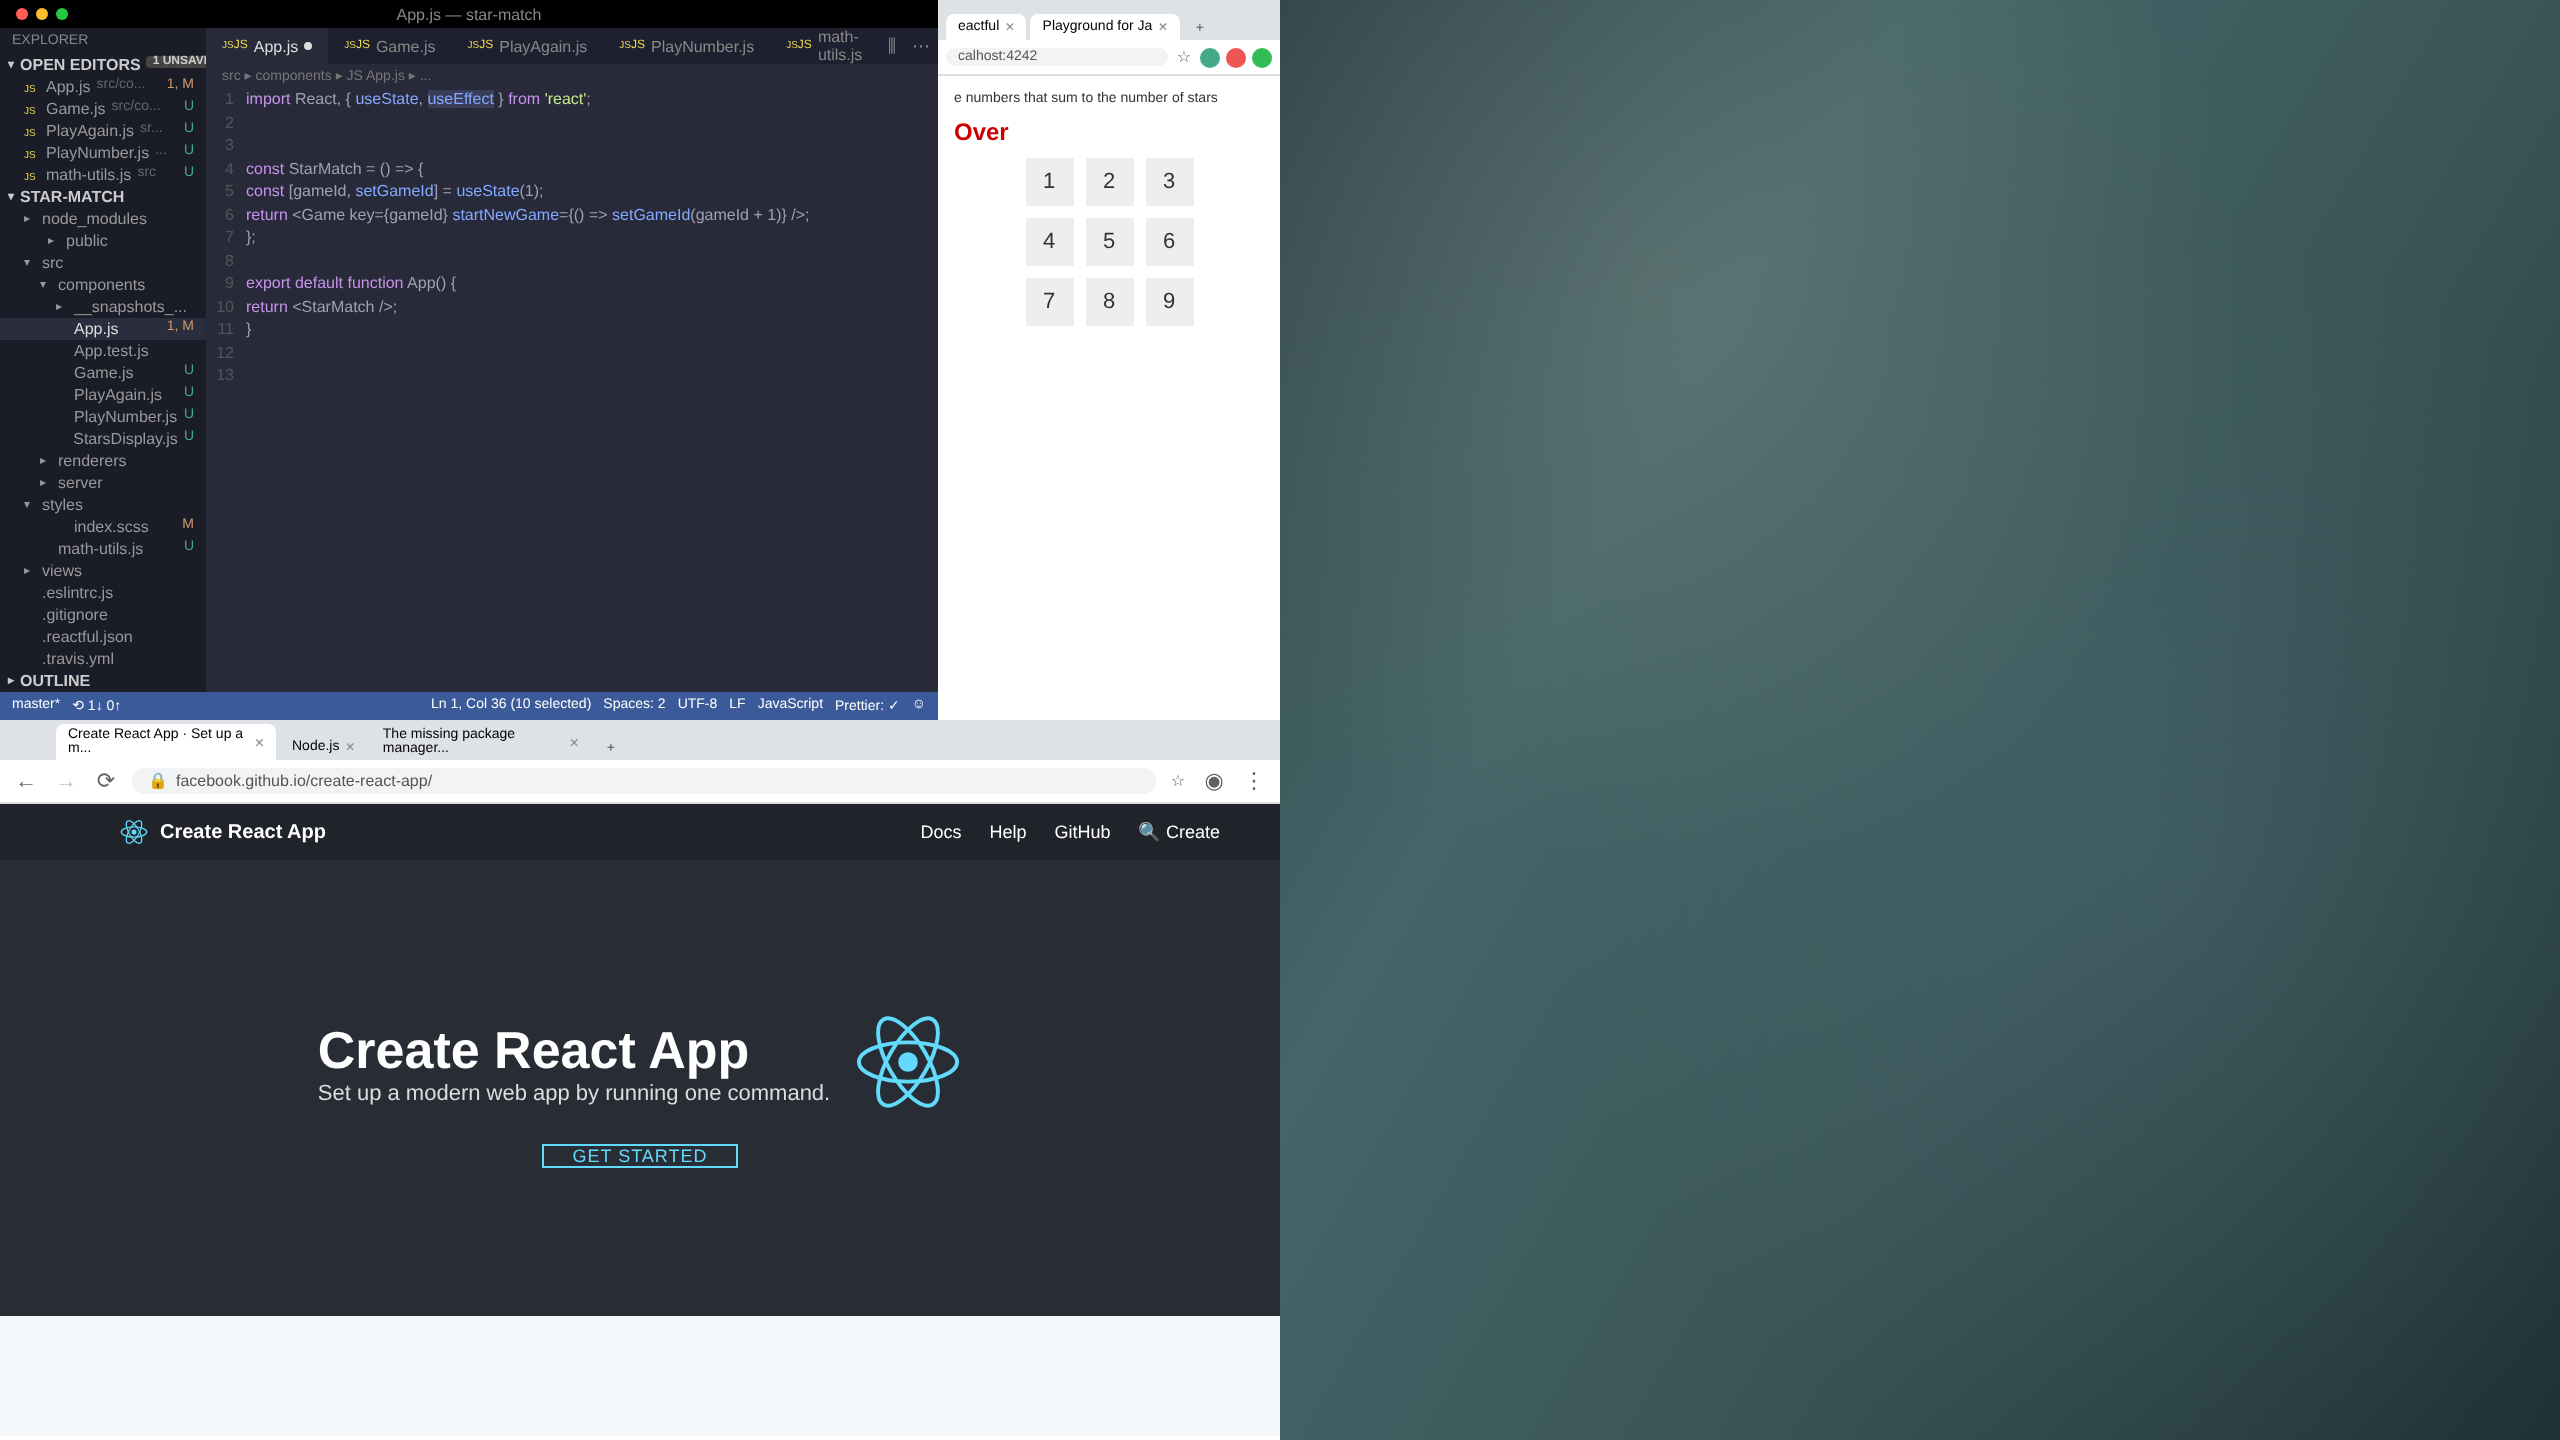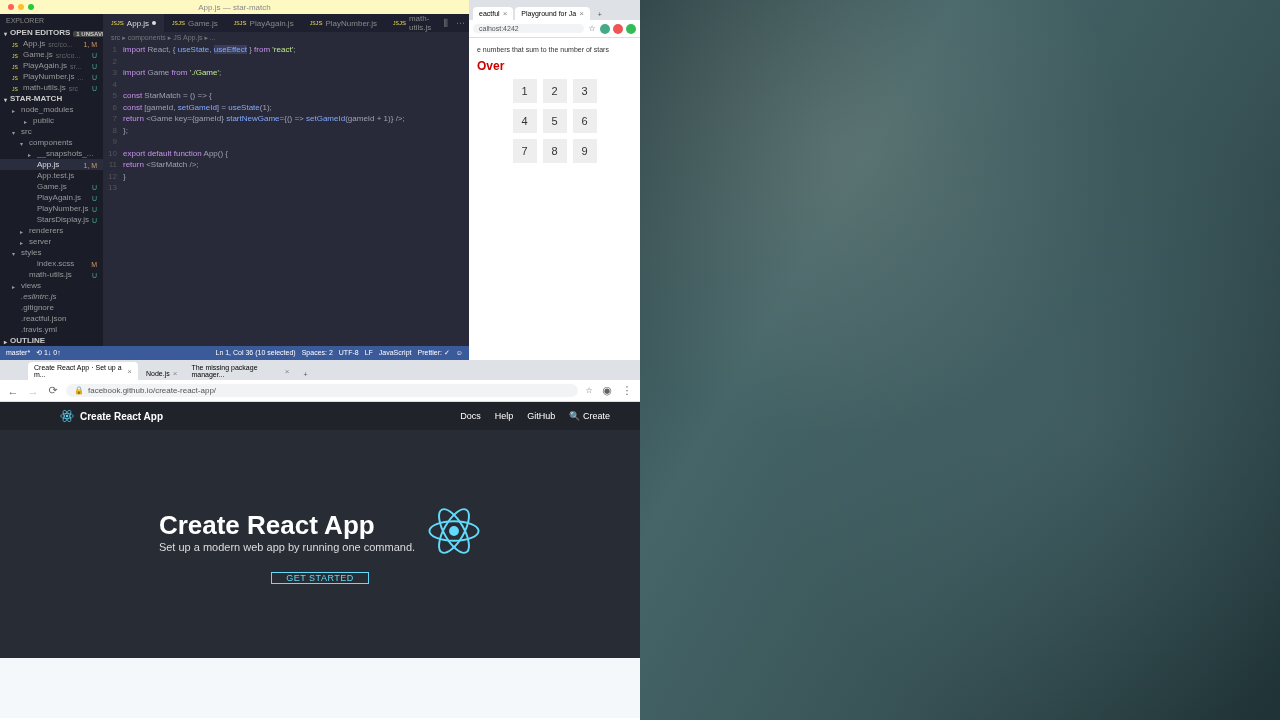--- a/index.html
+++ b/index.html
@@ -3,33 +3,33 @@
 <meta charset="utf-8">
 <style>
 * { margin: 0; padding: 0; box-sizing: border-box; font-family: -apple-system, BlinkMacSystemFont, "Segoe UI", sans-serif; }
 body { width: 1280px; height: 720px; overflow: hidden; position: relative; background: #1a2628; }
 
 .left-half { position: absolute; left: 0; top: 0; width: 640px; height: 720px; }
 .right-half { position: absolute; left: 640px; top: 0; width: 640px; height: 720px; background: linear-gradient(135deg, #3a5a5f 0%, #4a6a6f 50%, #2a4045 100%); }
 
 
 .vscode { position: absolute; left: 0; top: 0; width: 469px; height: 360px; background: #1e2030; color: #a0a0b0; font-size: 9px; }
-.vscode-titlebar { height: 14px; background: #fef9c3; display: flex; align-items: center; padding: 0 8px; position: relative; }
+.vscode-titlebar { height: 14px; background: #000000; display: flex; align-items: center; padding: 0 8px; position: relative; }
 .traffic-lights { display: flex; gap: 4px; }
 .traffic-light { width: 6px; height: 6px; border-radius: 50%; }
 .tl-red { background: #ff5f56; }
 .tl-yellow { background: #ffbd2e; }
 .tl-green { background: #27c93f; }
 .vscode-title { position: absolute; left: 50%; transform: translateX(-50%); font-size: 8px; color: #888; }
 
 .vscode-body { display: flex; height: 332px; }
 .sidebar { width: 103px; background: #1a1c28; overflow: hidden; }
 .sidebar-header { padding: 3px 6px; font-size: 7px; color: #888; display: flex; justify-content: space-between; }
 .sidebar-badge { background: #444; padding: 0 3px; border-radius: 2px; font-size: 6px; }
-.tree-item { padding: 1px 6px 1px 12px; font-size: 8px; color: #999; display: flex; align-items: flex-end; gap: 3px; white-space: nowrap; }
+.tree-item { padding: 1px 6px 1px 12px; font-size: 8px; color: #999; display: flex; align-items: flex-start; gap: 3px; white-space: nowrap; }
 .tree-item.section { color: #ccc; padding-left: 4px; font-weight: bold; }
 .tree-item.active { background: #2a2d3e; color: #ddd; }
 .tree-item .status { margin-left: auto; font-size: 7px; }
 .tree-item .status.m { color: #d19a66; }
 .tree-item .status.u { color: #4a8; }
 .file-icon { width: 8px; height: 8px; display: inline-block; }
 .js-icon::before { content: "JS"; font-size: 5px; color: #f0db4f; }
 
 .editor-area { flex: 1; background: #282a3a; display: flex; flex-direction: column; }
 .tabs { display: flex; background: #1e2030; height: 18px; align-items: center; }
@@ -227,21 +227,21 @@
             </div>
             <div class="tree-item" style="padding-left: 20px;">
               <span style="font-size:6px;width:6px"></span>
               <span>math-utils.js</span>
               <span class="status u">U</span>
             </div>
             <div class="tree-item" style="padding-left: 12px;">
               <span style="font-size:6px;width:6px">▸</span>
               <span>views</span>
             </div>
-            <div class="tree-item" style="padding-left: 12px; font-style: italic;">
+            <div class="tree-item" style="padding-left: 12px;">
               <span style="font-size:6px;width:6px"></span>
               <span>.eslintrc.js</span>
             </div>
             <div class="tree-item" style="padding-left: 12px;">
               <span style="font-size:6px;width:6px"></span>
               <span>.gitignore</span>
             </div>
             <div class="tree-item" style="padding-left: 12px;">
               <span style="font-size:6px;width:6px"></span>
               <span>.reactful.json</span>
@@ -297,21 +297,20 @@
               <div>8</div>
               <div>9</div>
               <div>10</div>
               <div>11</div>
               <div>12</div>
               <div>13</div>
             </div>
           <div class="code-lines" id="code-lines">
               <div><span class="kw">import</span> React, { <span class="fn">useState</span>, <span class="fn"><span class="sel">useEffect</span></span> } <span class="kw">from</span> <span class="str">'react'</span>;</div>
               <div>&nbsp;</div>
-              <div><span class="kw">import</span> Game <span class="kw">from</span> <span class="str">'./Game'</span>;</div>
               <div>&nbsp;</div>
               <div><span class="kw">const</span> StarMatch = () =&gt; {</div>
               <div>  <span class="kw">const</span> [gameId, <span class="fn">setGameId</span>] = <span class="fn">useState</span>(1);</div>
               <div>  <span class="kw">return</span> &lt;Game key={gameId} <span class="fn">startNewGame</span>={() =&gt; <span class="fn">setGameId</span>(gameId + 1)} /&gt;;</div>
               <div>};</div>
               <div>&nbsp;</div>
               <div><span class="kw">export</span> <span class="kw">default</span> <span class="kw">function</span> App() {</div>
               <div>  <span class="kw">return</span> &lt;StarMatch /&gt;;</div>
               <div>}</div>
               <div>&nbsp;</div>

